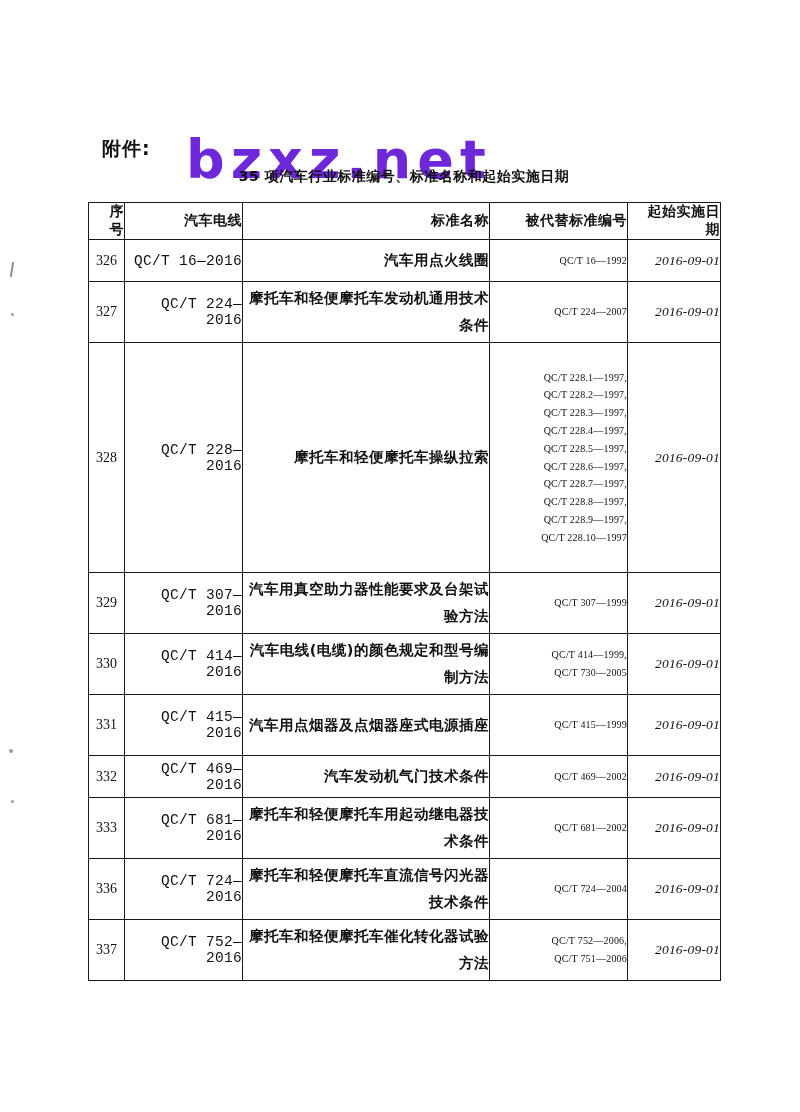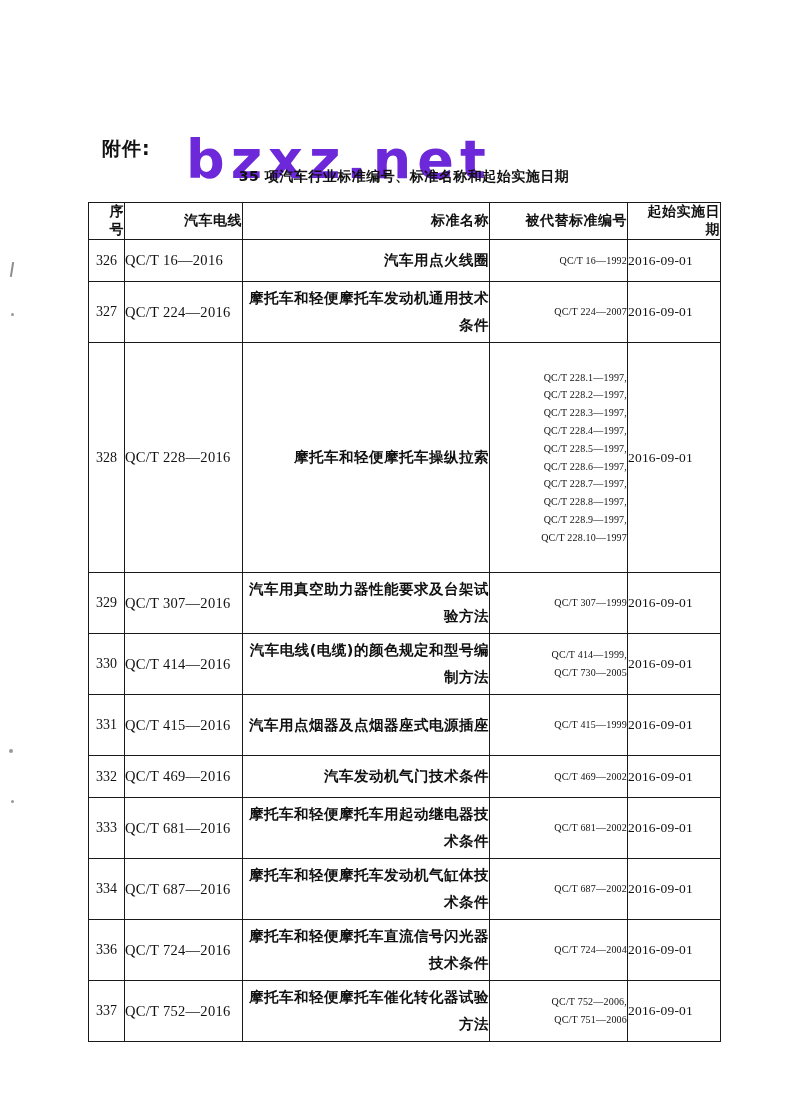--- a/index.html
+++ b/index.html
@@ -101,46 +101,47 @@
     letter-spacing: 0.5px;
     padding-left: 10px;
   }
 
   .cell-seq {
     text-align: center;
     font-size: 14px;
     font-family: "Liberation Serif", "DejaVu Serif", serif;
   }
   .cell-num {
-    text-align: left;
+    text-align: right;
     font-size: 14.5px;
-    font-family: Liberation Serif, serif;
+    font-family: Liberation Mono, monospace;
     letter-spacing: 0.3px;
   }
   .cell-name {
     text-align: right;
     padding: 0 8px 0 11px;
     font-size: 14.5px;
     line-height: 1.85;
     font-family: "DejaVu Sans", "Liberation Sans", sans-serif;
     font-weight: bold;
     letter-spacing: 0.5px;
   }
   .cell-repl {
     text-align: right;
     font-size: 10px;
     line-height: 1.78;
     font-family: Liberation Serif, serif;
     letter-spacing: 0.2px;
   }
   .cell-date {
-    text-align: left;
+    text-align: right;
     font-size: 13.5px;
     font-family: "Liberation Serif", "DejaVu Serif", serif;
     letter-spacing: 0.2px;
+    font-style: italic;
   }
   .repl-list {
     display: block;
     padding: 7px 0;
   }
   .repl-list .repl-line {
     display: block;
   }
   .row-h1 { height: 42px; margin-top: 32px; }
   .row-h2 { height: 61px; }
@@ -272,31 +273,20 @@
         <td class="cell-num">QC/T 681—2016</td>
         <td class="cell-name">摩托车和轻便摩托车用起动继电器技术条件</td>
         <td class="cell-repl">
           <span class="repl-list">
             <span class="repl-line">QC/T 681—2002</span>
           </span>
         </td>
         <td class="cell-date">2016-09-01</td>
       </tr>
       <tr class="row-h2">
-        <td class="cell-seq">334</td>
-        <td class="cell-num">QC/T 687—2016</td>
-        <td class="cell-name">摩托车和轻便摩托车发动机气缸体技术条件</td>
-        <td class="cell-repl">
-          <span class="repl-list">
-            <span class="repl-line">QC/T 687—2002</span>
-          </span>
-        </td>
-        <td class="cell-date">2016-09-01</td>
-      </tr>
-      <tr class="row-h2">
         <td class="cell-seq">336</td>
         <td class="cell-num">QC/T 724—2016</td>
         <td class="cell-name">摩托车和轻便摩托车直流信号闪光器技术条件</td>
         <td class="cell-repl">
           <span class="repl-list">
             <span class="repl-line">QC/T 724—2004</span>
           </span>
         </td>
         <td class="cell-date">2016-09-01</td>
       </tr>

